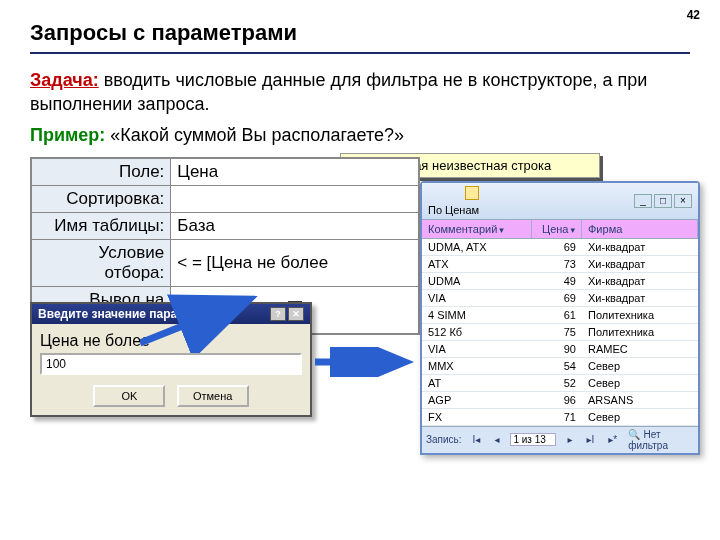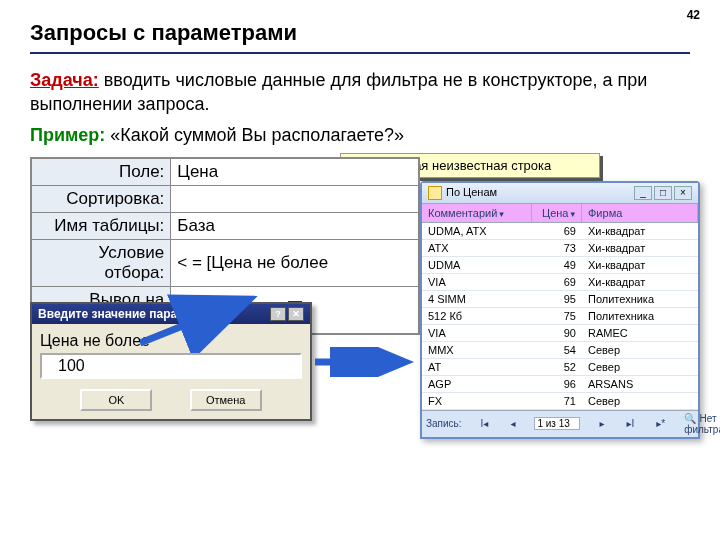--- a/index.html
+++ b/index.html
@@ -22,45 +22,45 @@
   .cb::after { content: "✓"; position: absolute; left: 0; top: -3px; font-size: 13px; font-weight: bold; }
   
   .yellow-note { position: absolute; left: 310px; top: -4px; width: 260px; background: #ffffcc; border: 1px solid #999; font-size: 13px; padding: 4px 8px; text-align: center; box-shadow: 3px 3px 0 #555; }
   
   .param-dialog { position: absolute; left: 0; top: 145px; width: 282px; border: 2px solid #555; background: #ece9d8; font-size: 12px; box-shadow: 4px 4px 4px rgba(0,0,0,.3); }
   .param-titlebar { background: linear-gradient(#2a3f8f, #1a2a6c); color: #fff; padding: 3px 6px; font-weight: bold; display: flex; justify-content: space-between; align-items: center; }
   .param-titlebar .winbtns { display: flex; gap: 2px; }
   .winbtn { width: 16px; height: 14px; background: #ccc; border: 1px solid #555; font-size: 9px; display: flex; align-items: center; justify-content: center; }
   .param-body { padding: 8px; background: #ece9d8; }
   .param-label { font-size: 16px; margin-bottom: 3px; }
-  .param-input { border: 2px inset #fff; background: #fff; padding: 2px 16px; font-size: 16px; width: 100%; margin-bottom: 10px; }
+  .param-input { border: 2px inset #fff; background: #fff; padding: 2px 4px; font-size: 12px; width: 100%; margin-bottom: 10px; }
   .param-buttons { text-align: center; }
-  .param-buttons button { width: 72px; height: 22px; margin: 0 17px; font-size: 11px; background: #ece9d8; border: 2px outset #fff; text-align: center; }
+  .param-buttons button { width: 72px; height: 22px; margin: 0 4px; font-size: 11px; background: #ece9d8; border: 2px outset #fff; text-align: center; }
   
   .arrow { position: absolute; }
   .arrow svg { display: block; }
   
   .result-window { position: absolute; right: -10px; top: 24px; width: 280px; border: 2px solid #6a8cc7; border-radius: 4px 4px 0 0; background: #fff; font-size: 11px; box-shadow: 3px 3px 6px rgba(0,0,0,.3); }
   .res-titlebar { background: linear-gradient(#e8f0fb, #cdddf2); padding: 3px 6px; display: flex; justify-content: space-between; align-items: center; border-bottom: 1px solid #9ab; }
-  .res-title { display: flex; align-items: flex-start; gap: 4px; }
+  .res-title { display: flex; align-items: flex-end; gap: 4px; flex-direction: column; }
   .res-icon { width: 14px; height: 14px; background: #ffeb99; border: 1px solid #cc9900; }
   .res-winbtns { display: flex; gap: 2px; }
   .res-wbtn { width: 18px; height: 14px; background: #d7e5f7; border: 1px solid #8aa; font-size: 10px; display: flex; align-items: center; justify-content: center; }
   .res-header { background: #f0abfc; display: flex; border-bottom: 1px solid #9ab; }
   .res-header div { padding: 3px 6px; border-right: 1px solid #aac; font-size: 11px; color: #2a3f6f; }
   .res-col1 { width: 110px; }
   .res-col2 { width: 50px; text-align: right; }
   .res-col3 { flex: 1; }
   .res-rows { }
   .res-row { display: flex; border-bottom: 1px solid #e0e6ef; }
   .res-row div { padding: 2px 6px; font-size: 11px; }
   .res-row .c1 { width: 110px; }
   .res-row .c2 { width: 50px; text-align: right; }
   .res-row .c3 { flex: 1; }
-  .res-footer { background: #d7e5f7; padding: 2px 4px; display: flex; align-items: center; gap: 16px; font-size: 10px; color: #2a3f6f; border-top: 1px solid #9ab; }
+  .res-footer { background: #d7e5f7; padding: 2px 4px; display: flex; align-items: center; gap: 8px; font-size: 10px; color: #2a3f6f; border-top: 1px solid #9ab; }
   .res-footer .nav { padding: 0 3px; cursor: pointer; }
   .res-footer input { width: 46px; font-size: 10px; border: 1px solid #aac; padding: 0 2px; }
   .dropdown-arrow { font-size: 9px; margin-left: 2px; }
 </style>
 </head>
 <body>
 
 <div class="page">
   <div class="page-num">42</div>
   <div class="title">Запросы с параметрами</div>
@@ -176,21 +176,21 @@
             <div class="c2">49</div>
             <div class="c3">Хи-квадрат</div>
           </div>
           <div class="res-row">
             <div class="c1">VIA</div>
             <div class="c2">69</div>
             <div class="c3">Хи-квадрат</div>
           </div>
           <div class="res-row">
             <div class="c1">4 SIMM</div>
-            <div class="c2">95</div>
+            <div class="c2">61</div>
             <div class="c3">Политехника</div>
           </div>
           <div class="res-row">
             <div class="c1">512 Кб</div>
             <div class="c2">75</div>
             <div class="c3">Политехника</div>
           </div>
           <div class="res-row">
             <div class="c1">VIA</div>
             <div class="c2">90</div>

